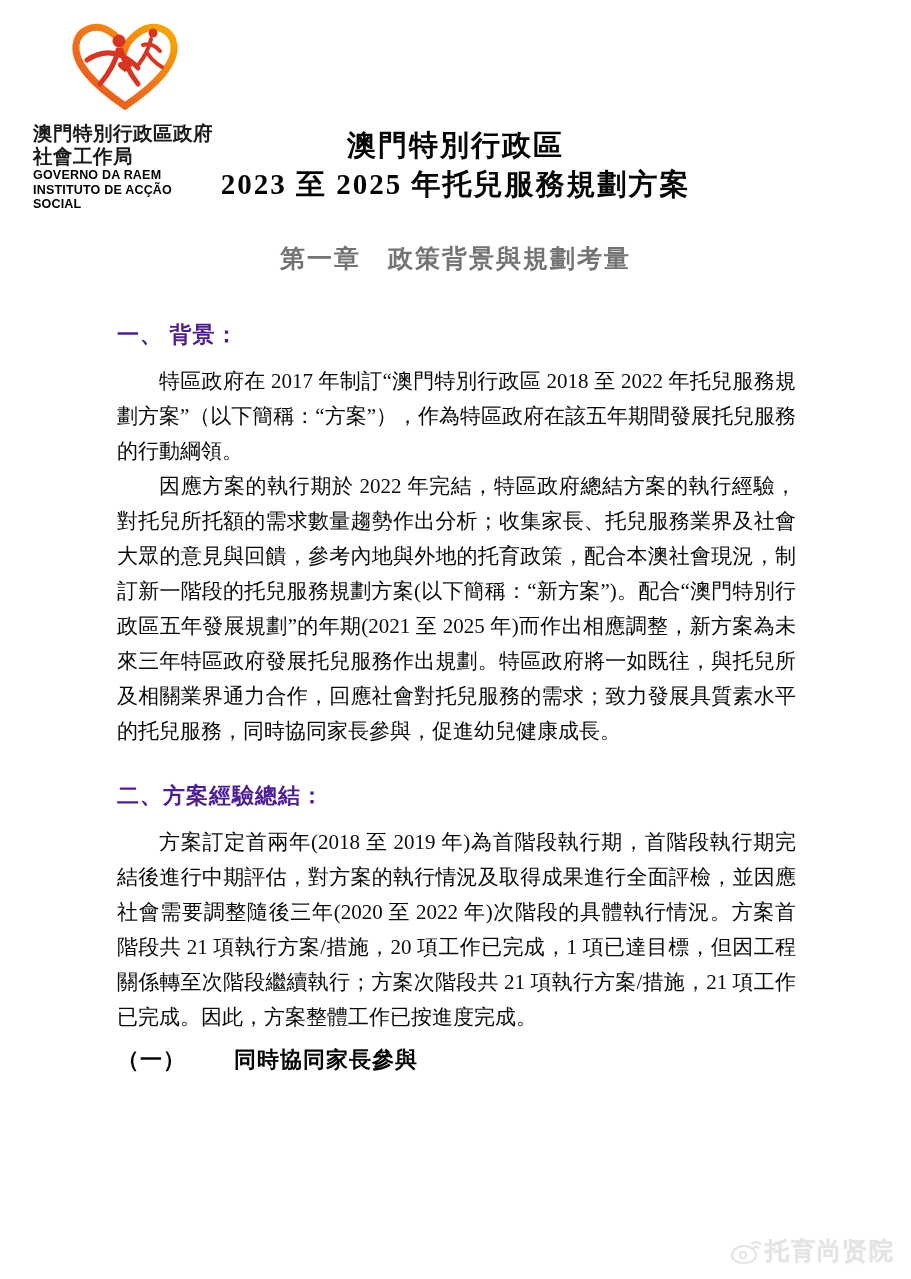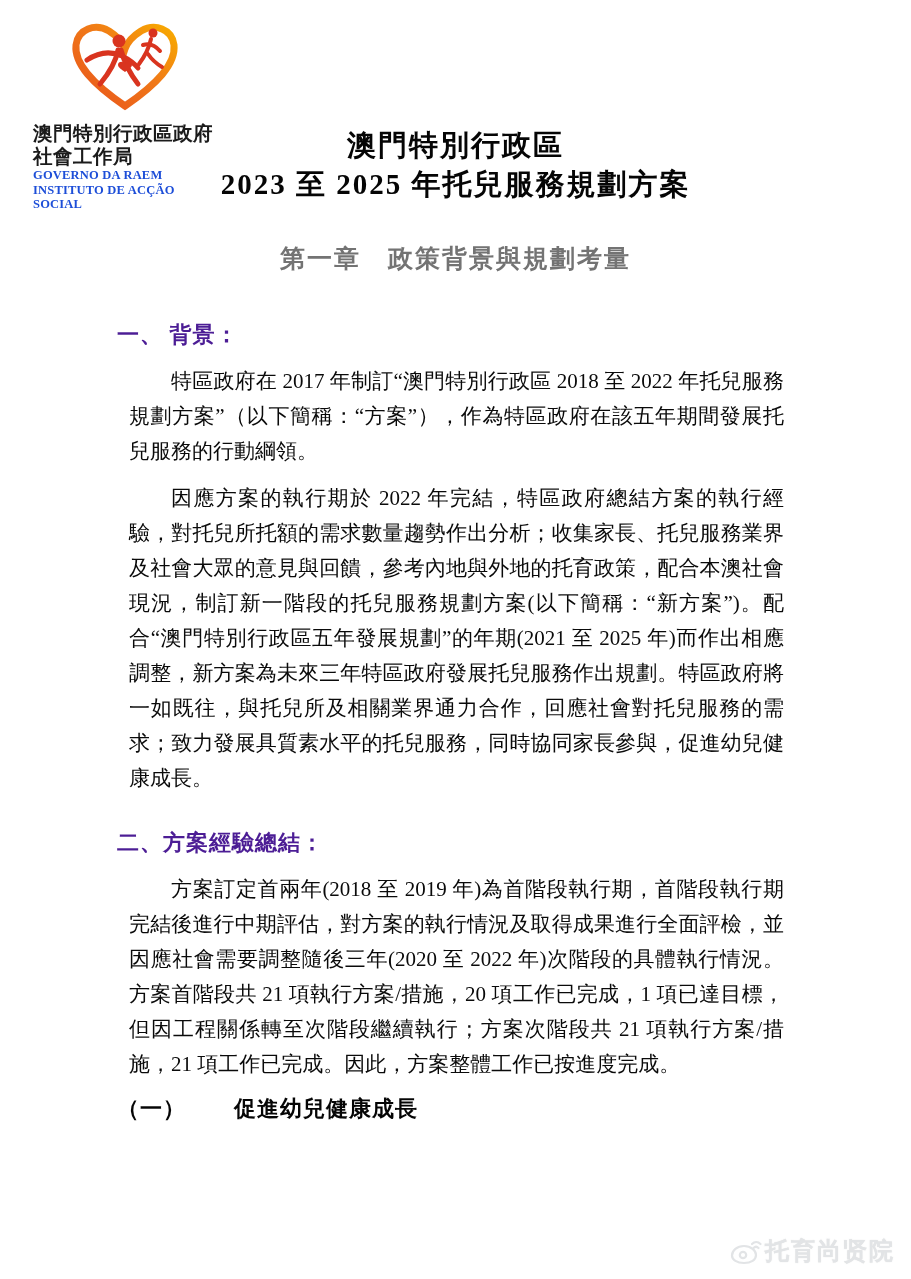--- a/index.html
+++ b/index.html
@@ -11,39 +11,39 @@
     overflow:hidden;
     color:#000;
     font-family:"Liberation Serif","DejaVu Serif",serif;
   }
 
   
   .agency{position:absolute;top:14px;left:33px;width:184px;text-align:left;}
   .logo-svg{display:block;margin:0 auto 8px auto;}
   .org-zh{font-family:"Liberation Sans","DejaVu Sans",sans-serif;font-weight:bold;
           font-size:19.5px;line-height:23px;color:#1b1b1b;letter-spacing:0.5px;}
-  .org-pt{font-family:Liberation Serif, serif;font-weight:bold;
-          font-size:12.5px;line-height:14.5px;color:#1d4ed8;letter-spacing:0.2px;}
+  .org-pt{font-family:Liberation Sans, sans-serif;font-weight:bold;
+          font-size:12.5px;line-height:14.5px;color:#000000;letter-spacing:0.2px;}
 
   
   .doc-title{position:absolute;top:126px;left:0;right:0;text-align:center;
              font-weight:bold;font-size:29px;line-height:39px;letter-spacing:2px;color:#050505;}
   .chapter-heading{position:absolute;top:244px;left:0;right:0;text-align:center;
              font-weight:bold;font-size:25px;line-height:30px;letter-spacing:2px;color:#737373;}
 
   
   .body-content{position:absolute;top:320px;left:117px;width:679px;
                 font-size:21px;line-height:35px;text-align:justify;color:#0a0a0a;}
   .section-heading{font-size:22px;font-weight:bold;line-height:30px;margin:0 0 14px 0;
                    letter-spacing:1px;text-align:left;color:#4c1d95;}
   .section-2{margin-top:32px;}
   .sub-heading{font-size:22px;font-weight:bold;line-height:30px;margin:10px 0 12px 0;
                letter-spacing:1px;text-align:left;color:#050505;}
   .sub-heading .sub-title{margin-left:48px;}
-  .body-content p{margin:12px;text-indent:2em;}
+  .body-content p{margin:0;text-indent:2em;}
 
   
   .watermark{position:absolute;right:16px;bottom:12px;display:flex;align-items:center;gap:1px;}
   .watermark-text{font-family:"Liberation Sans","DejaVu Sans",sans-serif;font-weight:bold;
                   font-size:24px;letter-spacing:2px;color:#e2e4e6;
                   text-shadow:0 0 1px rgba(160,160,160,0.35);}
 </style>
 </head>
 <body>
 
@@ -92,21 +92,21 @@
       <h3 class="section-heading">一、 背景：</h3>
       <p>特區政府在 2017 年制訂“澳門特別行政區 2018 至 2022 年托兒服務規劃方案”（以下簡稱：“方案”），作為特區政府在該五年期間發展托兒服務的行動綱領。</p>
       <p>因應方案的執行期於 2022 年完結，特區政府總結方案的執行經驗，對托兒所托額的需求數量趨勢作出分析；收集家長、托兒服務業界及社會大眾的意見與回饋，參考內地與外地的托育政策，配合本澳社會現況，制訂新一階段的托兒服務規劃方案(以下簡稱：“新方案”)。配合“澳門特別行政區五年發展規劃”的年期(2021 至 2025 年)而作出相應調整，新方案為未來三年特區政府發展托兒服務作出規劃。特區政府將一如既往，與托兒所及相關業界通力合作，回應社會對托兒服務的需求；致力發展具質素水平的托兒服務，同時協同家長參與，促進幼兒健康成長。</p>
     </section>
 
     <section class="section-2">
       <h3 class="section-heading">二、方案經驗總結：</h3>
       <p>方案訂定首兩年(2018 至 2019 年)為首階段執行期，首階段執行期完結後進行中期評估，對方案的執行情況及取得成果進行全面評檢，並因應社會需要調整隨後三年(2020 至 2022 年)次階段的具體執行情況。方案首階段共 21 項執行方案/措施，20 項工作已完成，1 項已達目標，但因工程關係轉至次階段繼續執行；方案次階段共 21 項執行方案/措施，21 項工作已完成。因此，方案整體工作已按進度完成。</p>
 
       <h4 class="sub-heading">
-        <span class="sub-marker">（一）</span><span class="sub-title">促進幼兒健康成長</span>
+        <span class="sub-marker">（一）</span><span class="sub-title">同時協同家長參與</span>
       </h4>
     </section>
 
   </div>
 
   <div class="watermark">
     <svg width="34" height="28" viewBox="0 0 34 28">
       <g fill="none" stroke="#e2e4e6" stroke-width="2.2" stroke-linecap="round">
         <path d="M14,9 C7,9 2,13.5 2,18.5 C2,23 7,26 14,26 C21,26 26,23 26,18 C26,13.5 21,9 14,9 Z"></path>
         <circle cx="13" cy="18" r="3.2"></circle>

